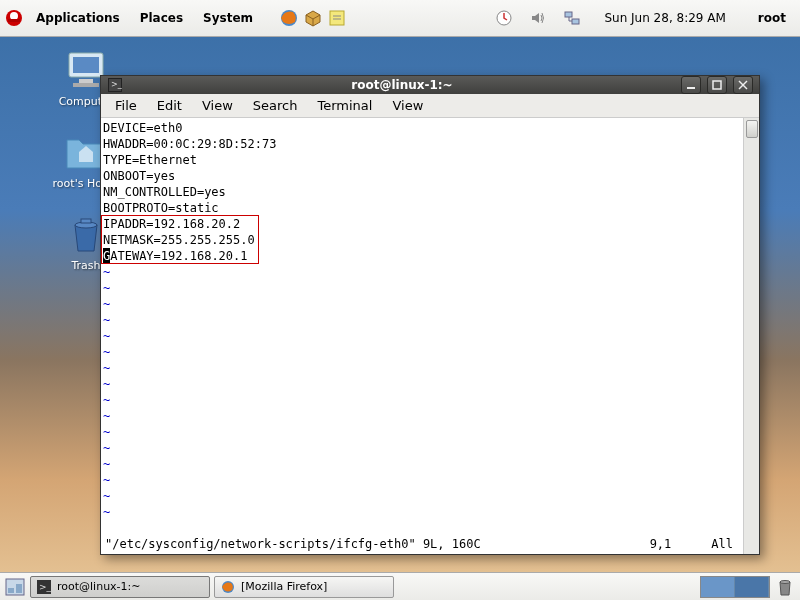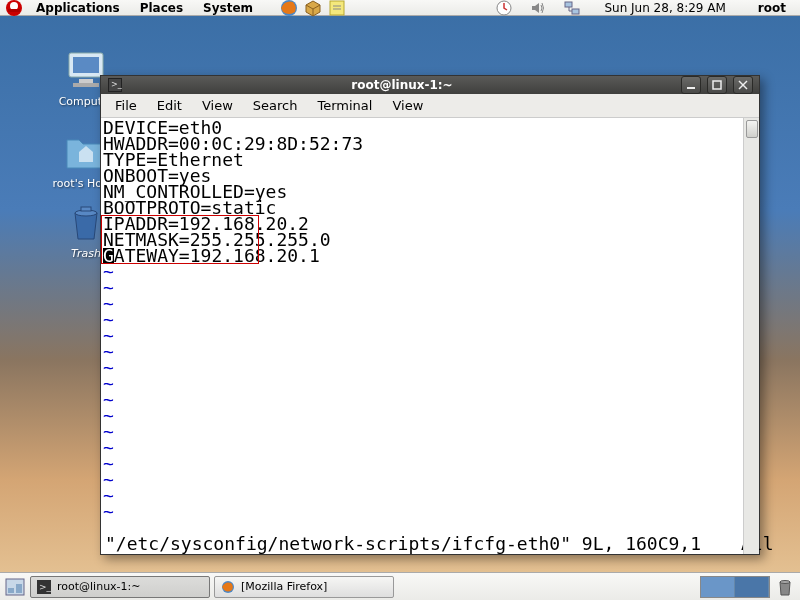--- a/index.html
+++ b/index.html
@@ -7,21 +7,21 @@
   width: 800px; height: 600px;
   font-family: "DejaVu Sans", sans-serif;
   font-size: 12px;
   background: linear-gradient(to bottom, #3a6ea5 0%, #4a7cb8 35%, #8a7560 60%, #d4a574 80%, #e8c89a 100%);
   overflow: hidden;
   position: relative;
 }
 
 
 .top-panel {
-  height: 16px;
+  height: 37px;
   background: linear-gradient(to bottom, #f8f8f6 0%, #ebebe8 100%);
   border-bottom: 1px solid #aaa;
   display: flex;
   align-items: center;
   padding: 0 4px;
   gap: 4px;
 }
 .panel-icon { width: 20px; height: 20px; display:flex; align-items:center; justify-content:center; }
 .panel-menu { padding: 4px 8px; cursor: pointer; font-weight: bold; }
 .panel-spacer { flex: 1; }
@@ -86,21 +86,21 @@
 .menubar .menu-item {
   padding: 4px 10px; cursor: pointer;
   font-size: 13px;
 }
 
 .term-body {
   flex: 1;
   background: #fff;
   position: relative;
   font-family: "DejaVu Sans Mono", monospace;
-  font-size: 18px;
+  font-size: 12px;
   line-height: 16px;
   color: #000;
   display: flex;
 }
 .term-content { flex:1; padding: 2px 2px; white-space: pre; overflow:hidden; }
 .term-scrollbar {
   width: 16px;
   background: #e8e8e5;
   border-left: 1px solid #ccc;
   position: relative;
@@ -232,21 +232,21 @@
 <div class="desktop-icon" style="left:46px; top:130px;">
   <div class="icon-box">
     <svg width="46" height="40" viewBox="0 0 46 40">
         <path d="M4 12 L4 8 L16 8 L20 12 L42 12 L42 36 L4 36 Z" fill="#7ab4dc" stroke="#4888b8"></path>
         <path d="M16 20 L23 14 L30 20 L30 30 L16 30 Z" fill="#fff" opacity="0.6"></path>
       </svg>
   </div>
   <div class="label">root's Home</div>
 </div>
 
-<div class="desktop-icon" style="left:46px; top:200px;font-style:italic;">
+<div class="desktop-icon" style="left:46px; top:212px;">
   <div class="icon-box">
     <svg width="42" height="42" viewBox="0 0 42 42">
         <path d="M10 12 L32 12 L29 38 L13 38 Z" fill="#3a6aa8" stroke="#284878"></path>
         <ellipse cx="21" cy="12" rx="11" ry="3" fill="#5888c4" stroke="#284878"></ellipse>
         <rect x="16" y="6" width="10" height="4" fill="#5888c4" stroke="#284878"></rect>
       </svg>
   </div>
   <div class="label">Trash</div>
 </div>
 

